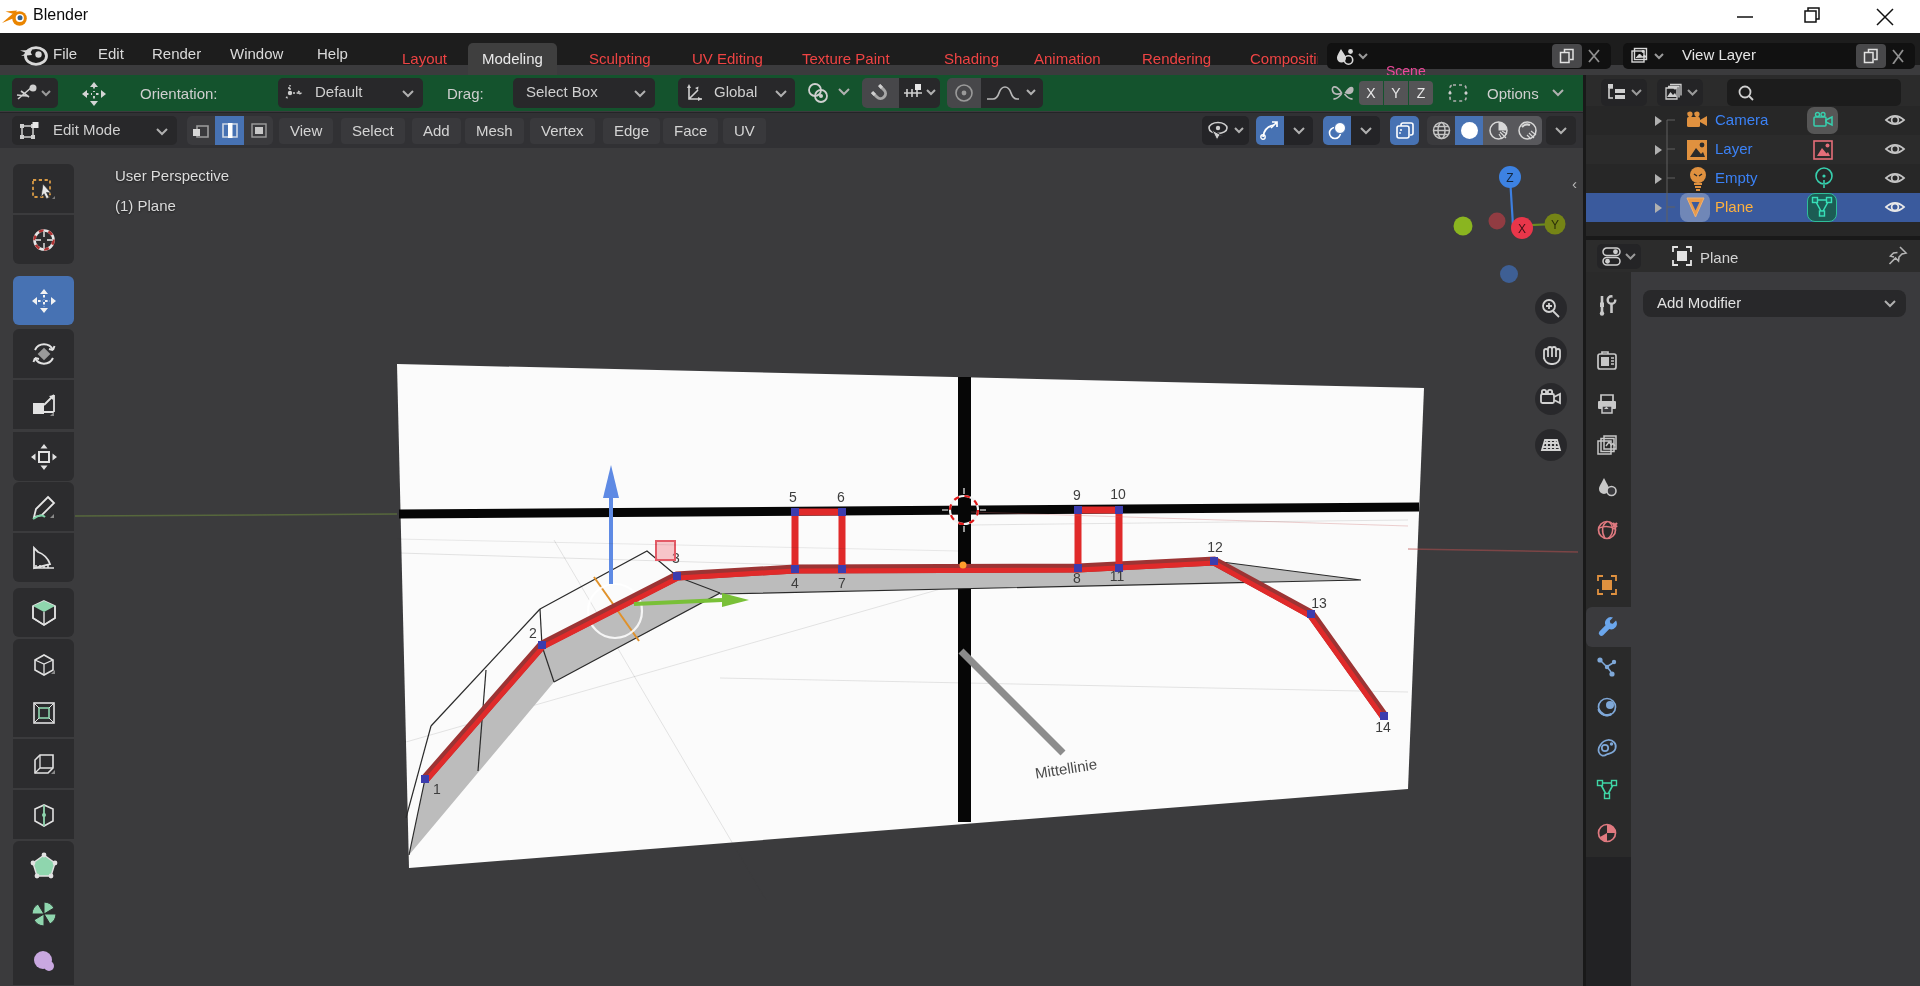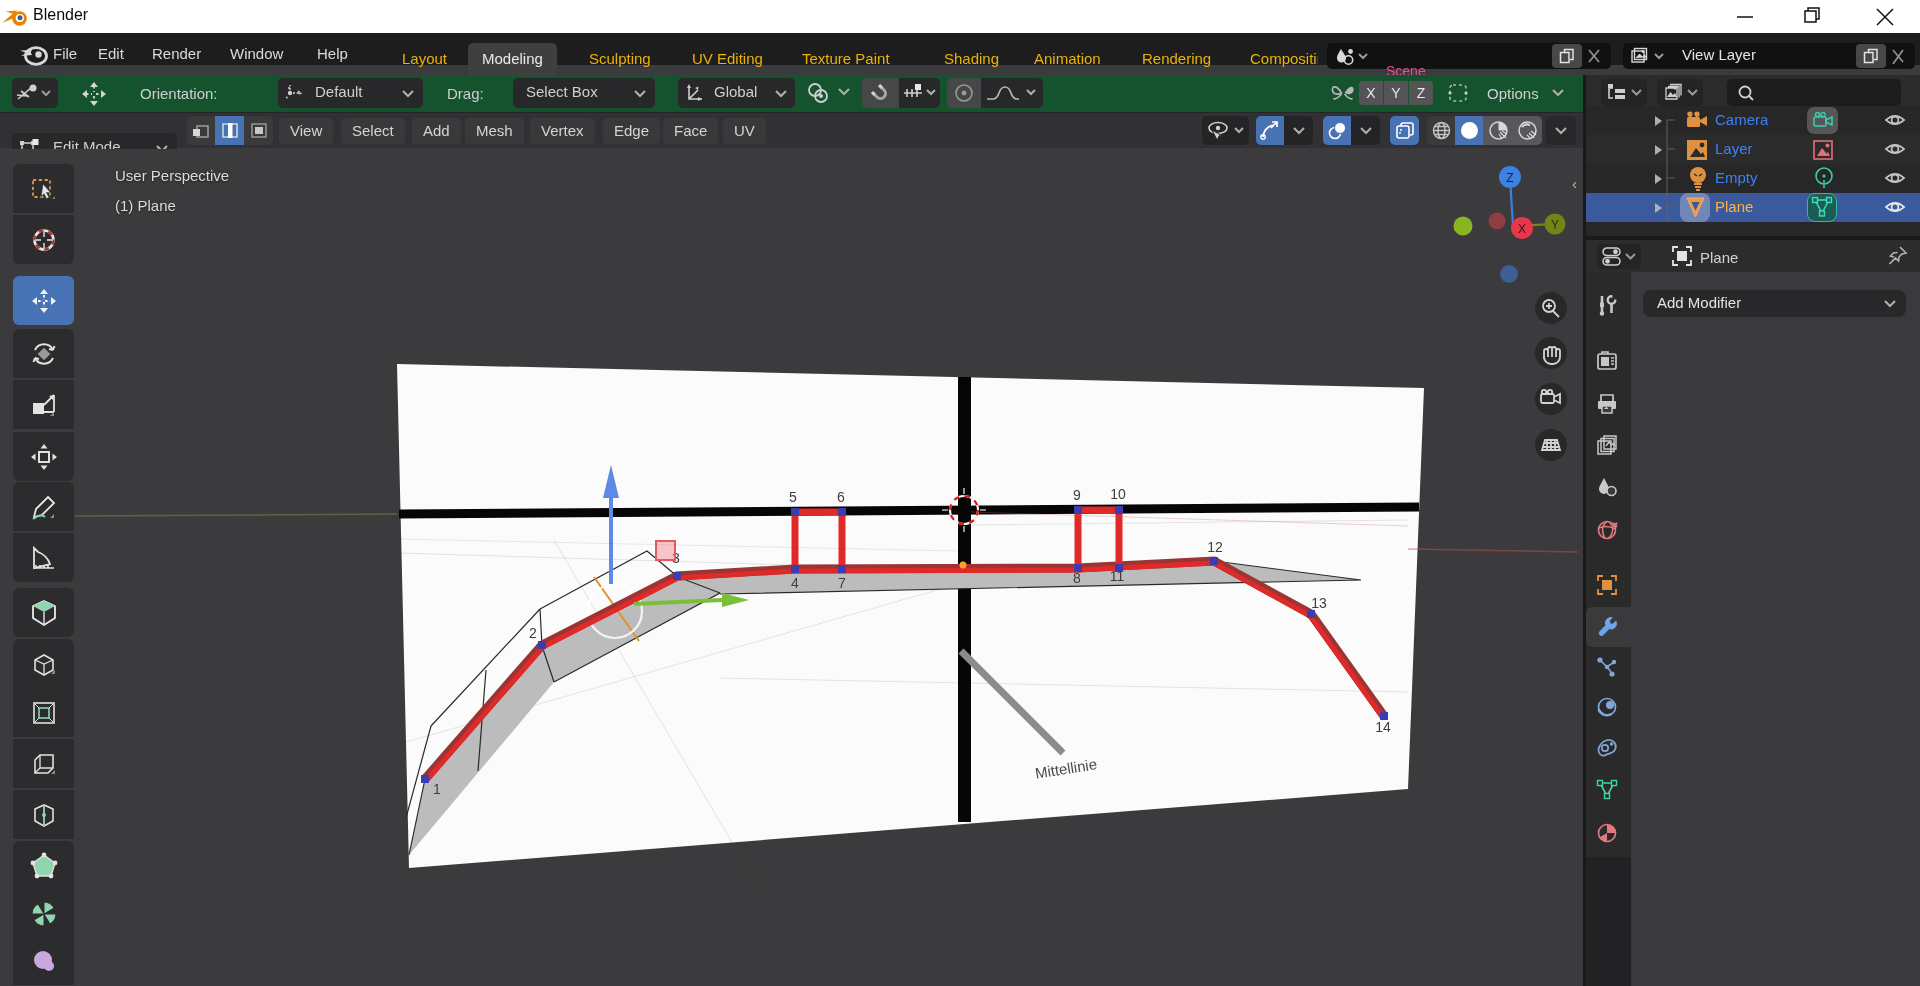--- a/index.html
+++ b/index.html
@@ -1,21 +1,21 @@
 <!DOCTYPE html>
 <html><head>
 <meta charset="utf-8">
 <style>
 * { margin:0; padding:0; box-sizing:border-box; }
 html,body { width:1920px; height:986px; overflow:hidden; background:#3b3b3d; font-family:"Liberation Sans", sans-serif; }
 .titlebar { position:absolute; left:0; top:0; width:1920px; height:33px; background:#ffffff; }
 .titlebar .ttext { position:absolute; left:44px; top:7px; font-size:15px; color:#0a0a0a; }
 .menubar { position:absolute; left:0; top:33px; width:1920px; height:32px; background:#1d1d1d; }
 .menuitem { position:absolute; top:0; height:42px; line-height:42px; color:#dadada; font-size:15px; }
-.wtab { position:absolute; top:10px; height:32px; line-height:32px; color:#eab308; font-size:15px; padding:0 14px; border-radius:5px 5px 0 0; }
+.wtab { position:absolute; top:10px; height:32px; line-height:32px; color:#ef4444; font-size:15px; padding:0 14px; border-radius:5px 5px 0 0; }
 .wtab.active { background:#3f3f3f; color:#e9e9e9; }
 .idfield { position:absolute; top:10px; height:26px; background:#111111; border-radius:5px; }
 .row1 { position:absolute; left:0; top:75px; width:1583px; height:36px; background:#14532d; }
 .row2 { position:absolute; left:0; top:112px; width:1583px; height:36px; background:#313134; border-top:1px solid #242427; }
 .viewport { position:absolute; left:0; top:149px; width:1583px; height:837px; background:#3b3b3d; overflow:hidden; }
 .rightcol { position:absolute; left:1586px; top:75px; width:334px; height:911px; background:#2b2b2b; }
 .vdivider { position:absolute; left:1583px; top:75px; width:3px; height:911px; background:#191919; }
 .olrow { position:absolute; left:0; width:334px; height:29px; }
 .olrow .lbl { position:absolute; left:129px; top:5px; font-size:15px; color:#3b82f6; }
 .tri { position:absolute; width:0; height:0; border-left:7px solid #b0b0b0; border-top:5px solid transparent; border-bottom:5px solid transparent; }
@@ -191,21 +191,21 @@
     <rect x="5" y="4" width="16" height="16" rx="3" fill="none" stroke="#b0b0b0" stroke-width="1.7" stroke-dasharray="3 3"></rect>
     <circle cx="5" cy="12" r="1.6" fill="#d0d0d0"></circle>
       <circle cx="21" cy="12" r="1.6" fill="#d0d0d0"></circle>
   </svg>
   <div class="hdrtext" style="left:1487px;top:85px;margin-top:-75px">Options</div>
   <svg style="position:absolute;left:1551px;top:88px;margin-top:-75px" width="14" height="10" viewBox="0 0 14 10">
       <path d="M2 2 l5 5 l5 -5" stroke="#b0b0b0" stroke-width="2" fill="none"></path>
     </svg>
 </div>
 <div class="row2">
-  <div class="hdrbtn" style="left:12px;top:20px;width:165px;height:29px">
+  <div class="hdrbtn" style="left:12px;top:3px;width:165px;height:29px">
     <svg style="position:absolute;left:7px;top:5px" width="22" height="20" viewBox="0 0 22 20">
       <rect x="3" y="5" width="11" height="11" fill="none" stroke="#cfcfcf" stroke-width="1.5"></rect>
       <rect x="1" y="3" width="4" height="4" fill="#cfcfcf"></rect>
         <rect x="12" y="3" width="4" height="4" fill="#cfcfcf"></rect>
       <rect x="1" y="14" width="4" height="4" fill="#cfcfcf"></rect>
         <rect x="12" y="14" width="4" height="4" fill="#cfcfcf"></rect>
       <rect x="13.5" y="1" width="6" height="6" fill="#e8e8e8"></rect>
     </svg>
     <div class="hdrtext" style="left:41px;top:5px">Edit Mode</div>
     <svg style="position:absolute;left:143px;top:11px" width="14" height="10" viewBox="0 0 14 10">

